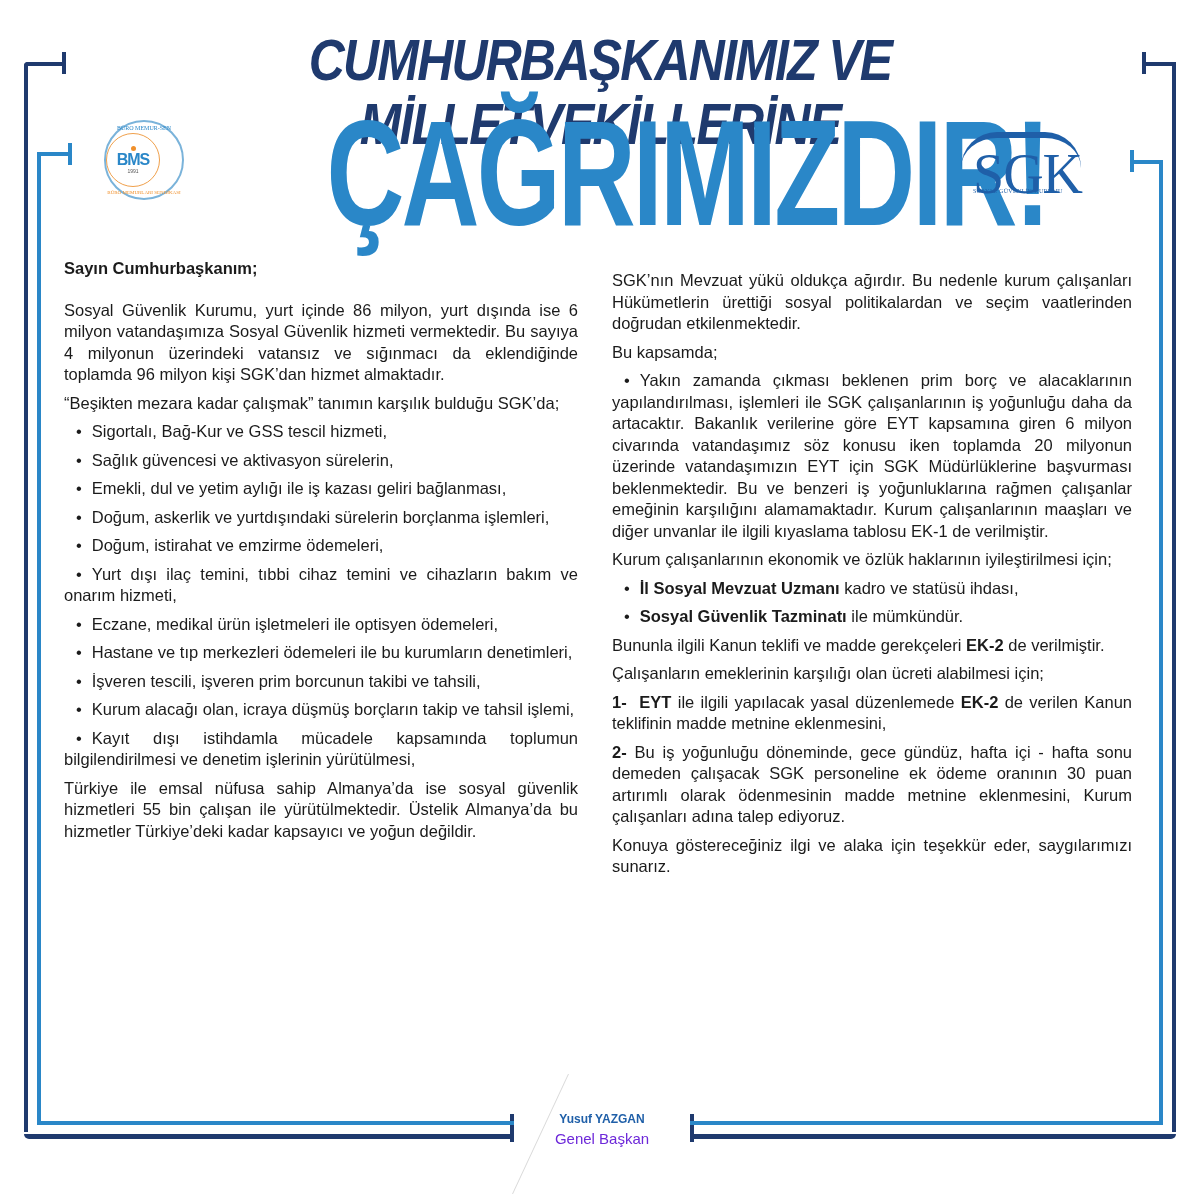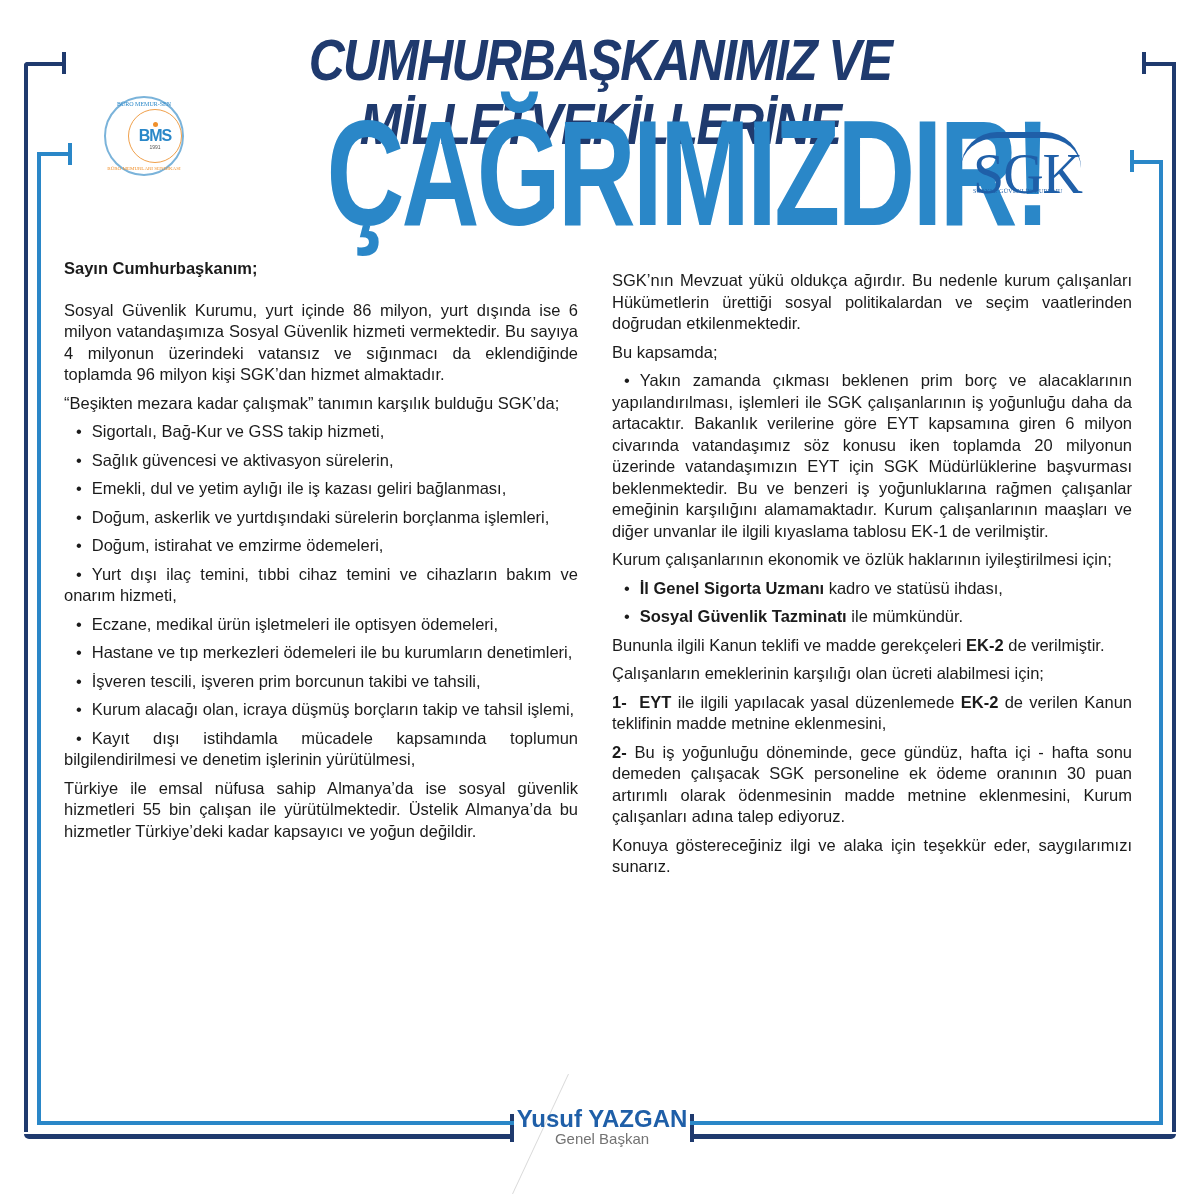--- a/index.html
+++ b/index.html
@@ -38,22 +38,22 @@
     transform: scaleX(0.86); transform-origin: center;
   }
   .headline-main {
     position: absolute; left: 220px; top: 98px; width: 760px; text-align: center;
     font-family: "Liberation Sans", sans-serif; font-weight: 900;
     font-size: 150px; color: #2a87c8; line-height: 150px; letter-spacing: -4px;
     transform: scaleX(0.72); transform-origin: center;
   }
 
   .logo-bms {
-    position: absolute; left: 104px; top: 96px; width: 76px; height: 76px; border-radius: 50%;
-    border: 2px solid #7ab3da; display: flex; align-items: center; justify-content: flex-end;
+    position: absolute; left: 104px; top: 120px; width: 76px; height: 76px; border-radius: 50%;
+    border: 2px solid #7ab3da; display: flex; align-items: center; justify-content: flex-start;
   }
   .logo-bms .ring {
     width: 52px; height: 52px; border-radius: 50%; border: 1.5px solid #f0a04b;
     display: flex; align-items: center; justify-content: center; flex-direction: column;
   }
   .logo-bms .mark { font-weight: 700; font-size: 16px; color: #2a87c8; letter-spacing: -1px; line-height: 16px; }
   .logo-bms .dot { width: 5px; height: 5px; border-radius: 50%; background: #f0902b; margin-bottom: 1px; }
   .logo-bms .year { font-size: 5px; color: #555; }
   .logo-bms .arc-top { position: absolute; top: 3px; left: 0; width: 100%; text-align: center;
     font-size: 6px; color: #2a87c8; font-family: "Liberation Serif", serif; }
@@ -83,22 +83,22 @@
   .col .greeting { font-weight: 700; margin-bottom: 20px; }
   .col ul { list-style: none; padding: 0; margin: 0 0 7px 0; }
   .col li { margin: 0 0 7px 0; }
   .col li.ind { padding-left: 12px; }
   .col li .b { margin-right: 10px; }
   .col strong { font-weight: 700; }
 
   .signature {
     position: absolute; left: 514px; top: 1108px; width: 176px; text-align: center;
   }
-  .signature .name { font-weight: 900; color: #1f5fa8; font-size: 24px; line-height: 22px; }
-  .signature .role { color: #737373; font-size: 15px; line-height: 18px; }
+  .signature .name { font-weight: 900; color: #1f5fa8; font-size: 12px; line-height: 22px; }
+  .signature .role { color: #6d28d9; font-size: 15px; line-height: 18px; }
   .scribble {
     position: absolute; left: 540px; top: 1074px; width: 90px; height: 120px;
     border-left: 1px solid #cfcfcf; transform: skewX(-25deg); opacity: 0.8;
   }
 </style>
 </head>
 <body>
 
 <div class="frame outer-left"></div>
 <div class="frame outer-left-top"></div>
@@ -137,42 +137,42 @@
   <div class="swoosh"></div>
   <div class="letters">SGK</div>
   <div class="sub">SOSYAL GÜVENLİK KURUMU</div>
 </div>
 
 <div class="col col-left">
   <p class="greeting">Sayın Cumhurbaşkanım;</p>
   <p>Sosyal Güvenlik Kurumu,  yurt içinde 86 milyon, yurt dışında ise 6 milyon vatandaşımıza Sosyal Güvenlik hizmeti vermektedir. Bu sayıya 4 milyonun üzerindeki vatansız ve sığınmacı da eklendiğinde toplamda 96 milyon kişi SGK’dan hizmet almaktadır.</p>
   <p>“Beşikten mezara kadar çalışmak” tanımın karşılık bulduğu SGK’da;</p>
   <ul>
-    <li class="ind"><span class="b">•</span><span>Sigortalı, Bağ-Kur ve GSS takip hizmeti,</span></li>
+    <li class="ind"><span class="b">•</span><span>Sigortalı, Bağ-Kur ve GSS tescil hizmeti,</span></li>
     <li class="ind"><span class="b">•</span><span>Sağlık güvencesi ve aktivasyon sürelerin,</span></li>
     <li class="ind"><span class="b">•</span><span>Emekli, dul ve yetim aylığı ile iş kazası geliri bağlanması,</span></li>
     <li class="ind"><span class="b">•</span><span>Doğum, askerlik ve yurtdışındaki sürelerin borçlanma işlemleri,</span></li>
     <li class="ind"><span class="b">•</span><span>Doğum, istirahat ve emzirme ödemeleri,</span></li>
     <li><span class="b" style="margin-left:12px">•</span><span>Yurt dışı ilaç temini, tıbbi cihaz temini ve cihazların bakım ve onarım hizmeti,</span></li>
     <li class="ind"><span class="b">•</span><span>Eczane, medikal ürün işletmeleri ile optisyen ödemeleri,</span></li>
     <li><span class="b" style="margin-left:12px">•</span><span>Hastane ve tıp merkezleri ödemeleri ile bu kurumların denetimleri,</span></li>
     <li class="ind"><span class="b">•</span><span>İşveren tescili, işveren prim borcunun takibi ve tahsili,</span></li>
     <li><span class="b" style="margin-left:12px">•</span><span>Kurum alacağı olan, icraya düşmüş borçların takip ve tahsil işlemi,</span></li>
     <li><span class="b" style="margin-left:12px">•</span><span>Kayıt dışı istihdamla mücadele kapsamında toplumun bilgilendirilmesi ve denetim işlerinin yürütülmesi,</span></li>
   </ul>
   <p>Türkiye ile emsal nüfusa sahip Almanya’da ise sosyal güvenlik hizmetleri 55 bin çalışan ile yürütülmektedir. Üstelik Almanya’da bu hizmetler Türkiye’deki kadar kapsayıcı ve yoğun değildir.</p>
 </div>
 
 <div class="col col-right">
   <p>SGK’nın Mevzuat yükü oldukça ağırdır. Bu nedenle kurum çalışanları Hükümetlerin ürettiği sosyal politikalardan ve seçim vaatlerinden doğrudan etkilenmektedir.</p>
   <p>Bu kapsamda;</p>
   <p><span class="b" style="margin-left:12px;margin-right:10px">•</span><span>Yakın zamanda çıkması beklenen prim borç ve alacaklarının yapılandırılması, işlemleri ile SGK çalışanlarının iş yoğunluğu daha da artacaktır. Bakanlık verilerine göre EYT kapsamına giren 6 milyon civarında  vatandaşımız söz konusu  iken toplamda 20 milyonun üzerinde vatandaşımızın EYT için SGK Müdürlüklerine başvurması beklenmektedir. Bu ve benzeri iş yoğunluklarına rağmen çalışanlar emeğinin karşılığını alamamaktadır. Kurum çalışanlarının maaşları ve diğer unvanlar ile ilgili kıyaslama tablosu EK-1 de verilmiştir.</span></p>
   <p>Kurum çalışanlarının ekonomik ve özlük haklarının iyileştirilmesi için;</p>
   <ul>
-    <li class="ind"><span class="b">•</span><strong>İl Genel Sigorta Uzmanı</strong><span> kadro ve statüsü ihdası,</span></li>
+    <li class="ind"><span class="b">•</span><strong>İl Sosyal Mevzuat Uzmanı</strong><span> kadro ve statüsü ihdası,</span></li>
     <li class="ind"><span class="b">•</span><strong>Sosyal Güvenlik Tazminatı</strong><span> ile mümkündür.</span></li>
   </ul>
   <p><span>Bununla ilgili Kanun teklifi ve madde gerekçeleri </span><strong>EK-2</strong><span> de verilmiştir.</span></p>
   <p>Çalışanların emeklerinin karşılığı olan ücreti alabilmesi için;</p>
   <p><strong>1-</strong>&nbsp; <strong>EYT</strong><span> ile ilgili yapılacak yasal düzenlemede </span><strong>EK-2</strong><span> de verilen Kanun teklifinin madde metnine eklenmesini,</span></p>
   <p><strong>2-</strong><span> Bu iş yoğunluğu döneminde, gece gündüz, hafta içi - hafta sonu demeden çalışacak SGK personeline ek ödeme oranının 30 puan artırımlı olarak ödenmesinin madde metnine eklenmesini,  Kurum çalışanları adına talep ediyoruz.</span></p>
   <p>Konuya göstereceğiniz ilgi ve alaka için teşekkür eder, saygılarımızı sunarız.</p>
 </div>
 
 <div class="scribble"></div>

